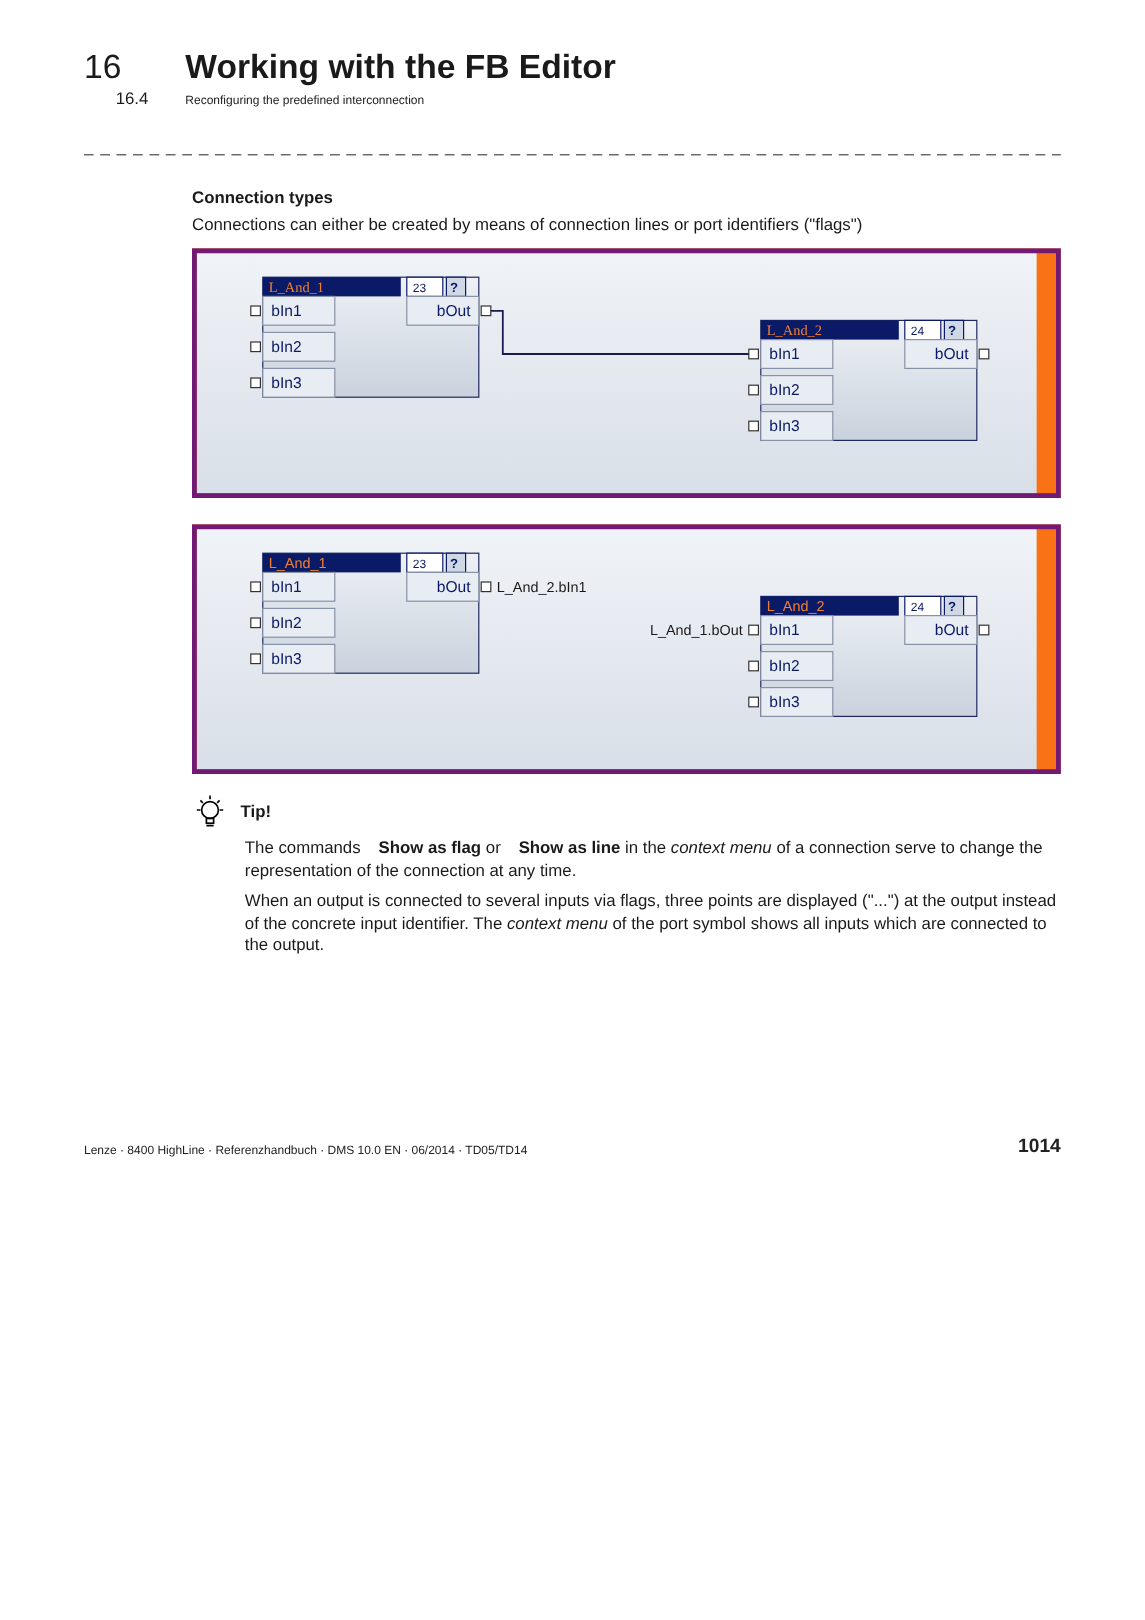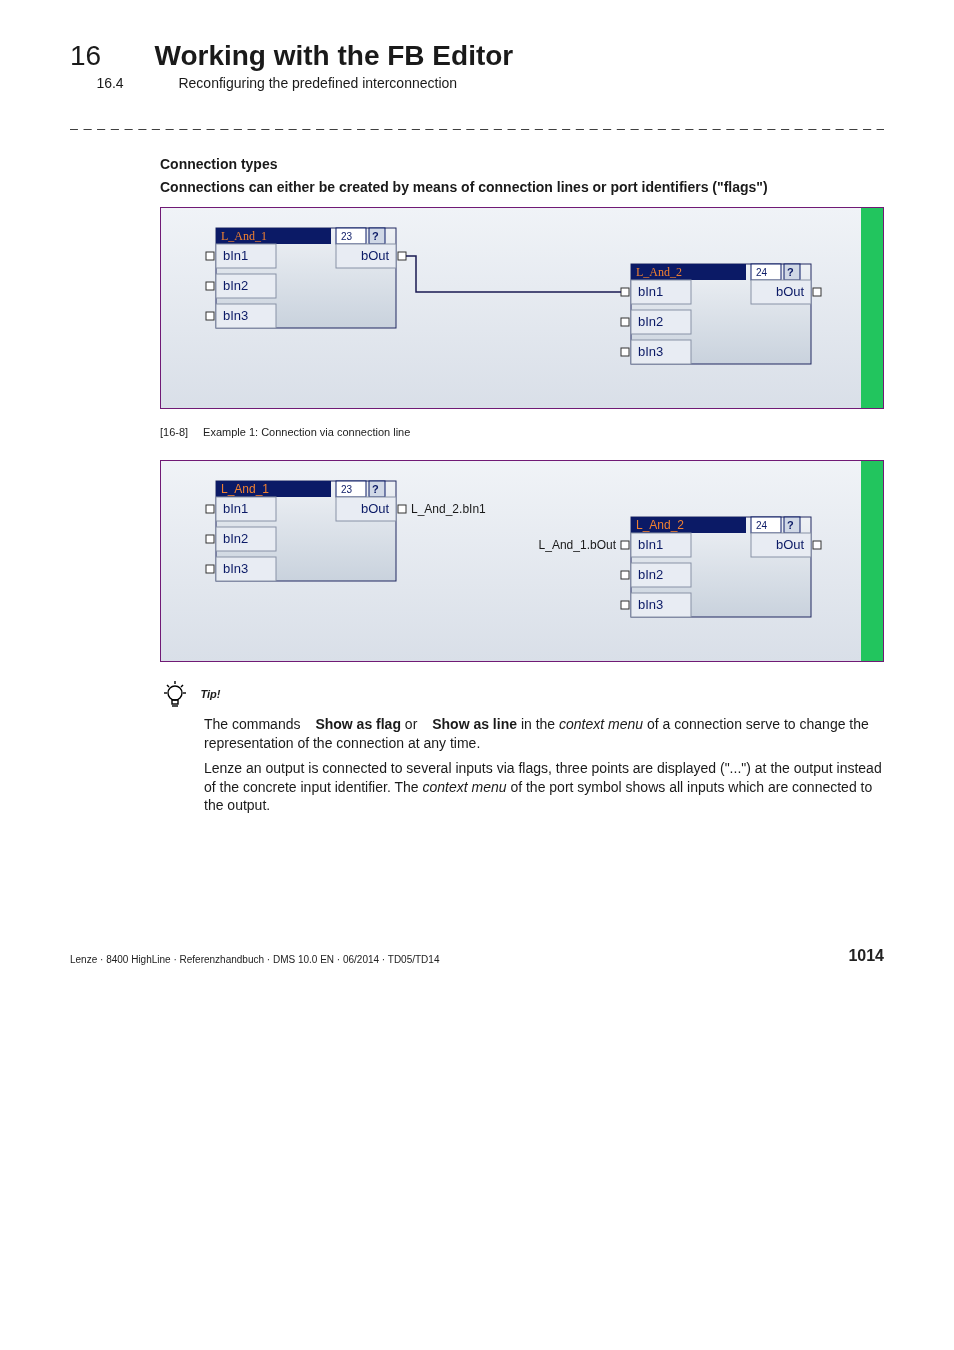--- a/index.html
+++ b/index.html
@@ -1,30 +1,30 @@
 <!DOCTYPE html>
 <html><head>
 <meta charset="utf-8">
 <style>
   html,body{margin:0;padding:0;background:#fff;font-family:"Segoe UI",Arial,sans-serif;color:#1a1a1a;}
   .page{width:954px;height:1007px;position:relative;box-sizing:border-box;padding:40px 70px 30px 70px;}
   .hdr-num{font-size:28px;font-weight:400;display:inline-block;min-width:80px;}
   .hdr-title{font-size:28px;font-weight:600;display:inline-block;}
   .sub-num{font-size:14px;display:inline-block;min-width:80px;text-align:center;}
-  .sub-title{font-size:14px;display:inline-block;margin-left:24px;}
+  .sub-title{font-size:10px;display:inline-block;}
   .dashes{margin-top:22px;color:#333;font-size:14px;letter-spacing:1px;white-space:nowrap;overflow:hidden;}
   .content{margin-left:90px;margin-top:26px;}
   .h-bold{font-weight:700;font-size:14px;margin-bottom:6px;}
-  .body{font-size:14px;line-height:1.35;font-weight:bold;}
-  .figwrap{border:1px solid #701a75;margin-top:10px;margin-bottom:17px;background:#22c55e;padding:0;}
+  .body{font-size:14px;line-height:1.35;}
+  .figwrap{border:4px solid #701a75;margin-top:10px;margin-bottom:2px;background:#f97316;padding:0;}
   svg{display:block;}
   .caption{font-size:11px;color:#222;}
   .caption .tag{display:inline-block;min-width:40px;}
   .tipicon{display:inline-block;vertical-align:middle;}
-  .tip-head{font-weight:700;font-size:11px;display:inline-block;vertical-align:middle;margin-left:6px;font-style:italic;}
+  .tip-head{font-weight:700;font-size:14px;display:inline-block;vertical-align:middle;margin-left:6px;}
   .tipbody{margin-left:44px;font-size:14px;line-height:1.35;}
   .tipbody p{margin:6px 0;}
   .footer{position:absolute;bottom:42px;left:70px;right:70px;font-size:10px;color:#222;display:flex;justify-content:space-between;align-items:flex-end;}
   .pagenum{font-size:16px;font-weight:600;}
   b{font-weight:700;margin-left:11px;} i{font-style:italic;}
 </style>
 </head>
 <body>
 
 <div class="page">
@@ -99,24 +99,20 @@
           <text x="477" y="148" fill="#0b1a66" font-size="13">bIn3</text>
           <rect x="460" y="140" width="8" height="8" fill="#fff" stroke="#333"></rect>
           <rect x="590" y="72" width="60" height="24" fill="#e8ecf3" stroke="#8892a6"></rect>
           <text x="615" y="88" fill="#0b1a66" font-size="13">bOut</text>
           <rect x="652" y="80" width="8" height="8" fill="#fff" stroke="#333"></rect>
         </g>
 
         <path d="M245 48 L255 48 L255 84 L460 84" fill="none" stroke="#1a1a52" stroke-width="1.5"></path>
       </svg>
     </div>
-    <div class="caption">
-      <span class="tag">[16-8]</span>
-      <span>Example 1: Connection via connection line</span>
-    </div>
 
     <div class="figwrap" style="margin-top:22px;">
       <svg viewBox="0 0 700 200" width="700" height="200">
         <rect x="0" y="0" width="700" height="200" fill="url(#gCan)"></rect>
 
         <g>
           <rect x="55" y="20" width="180" height="100" fill="url(#gBody)" stroke="#202860"></rect>
           <rect x="55" y="20" width="115" height="16" fill="#0b1a66"></rect>
           <text x="60" y="32" fill="#f08030" font-size="12">L_And_1</text>
           <rect x="175" y="20" width="30" height="16" fill="#fff" stroke="#0b1a66"></rect>
@@ -177,21 +173,21 @@
             <line x1="12" y1="27" x2="18" y2="27"></line>
           </g>
         </svg>
       </span>
       <span class="tip-head">Tip!</span>
       <div class="tipbody">
         <p>
           <span>The commands </span><b>Show as flag</b><span> or </span><b>Show as line</b><span> in the </span><i>context menu</i><span> of a connection serve to change the representation of the connection at any time.</span>
         </p>
         <p>
-          <span>Lenze an output is connected to several inputs via flags, three points are displayed ("...") at the output instead of the concrete input identifier. The </span><i>context menu</i><span> of the port symbol shows all inputs which are connected to the output.</span>
+          <span>When an output is connected to several inputs via flags, three points are displayed ("...") at the output instead of the concrete input identifier. The </span><i>context menu</i><span> of the port symbol shows all inputs which are connected to the output.</span>
         </p>
       </div>
     </div>
 
   </div>
 
   <div class="footer">
     <span>Lenze · 8400 HighLine · Referenzhandbuch · DMS 10.0 EN · 06/2014 · TD05/TD14</span>
     <span class="pagenum">1014</span>
   </div>

